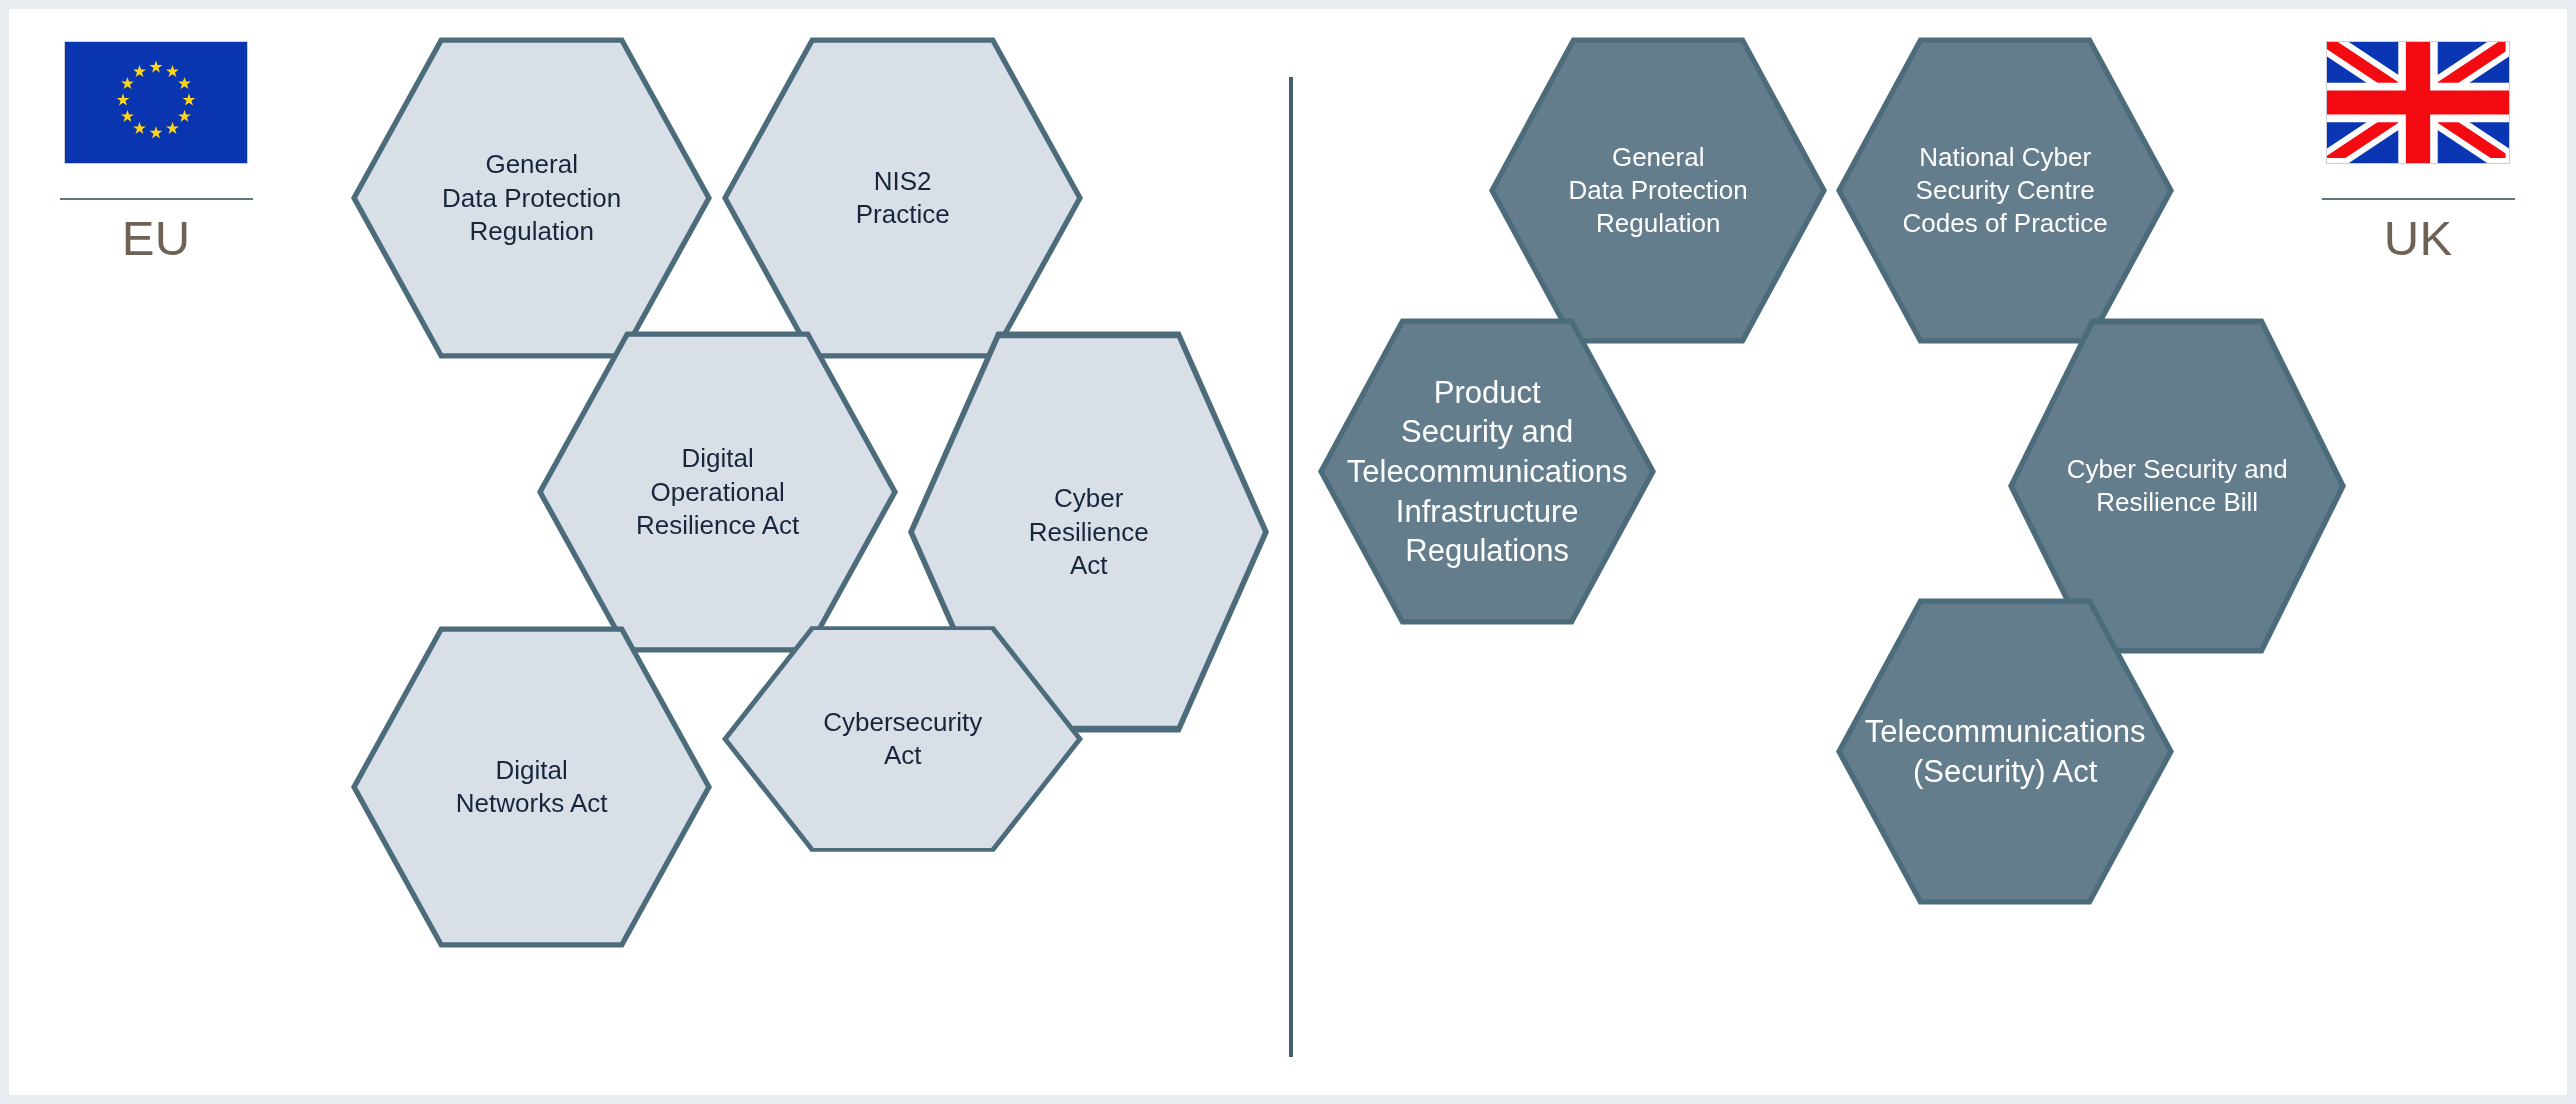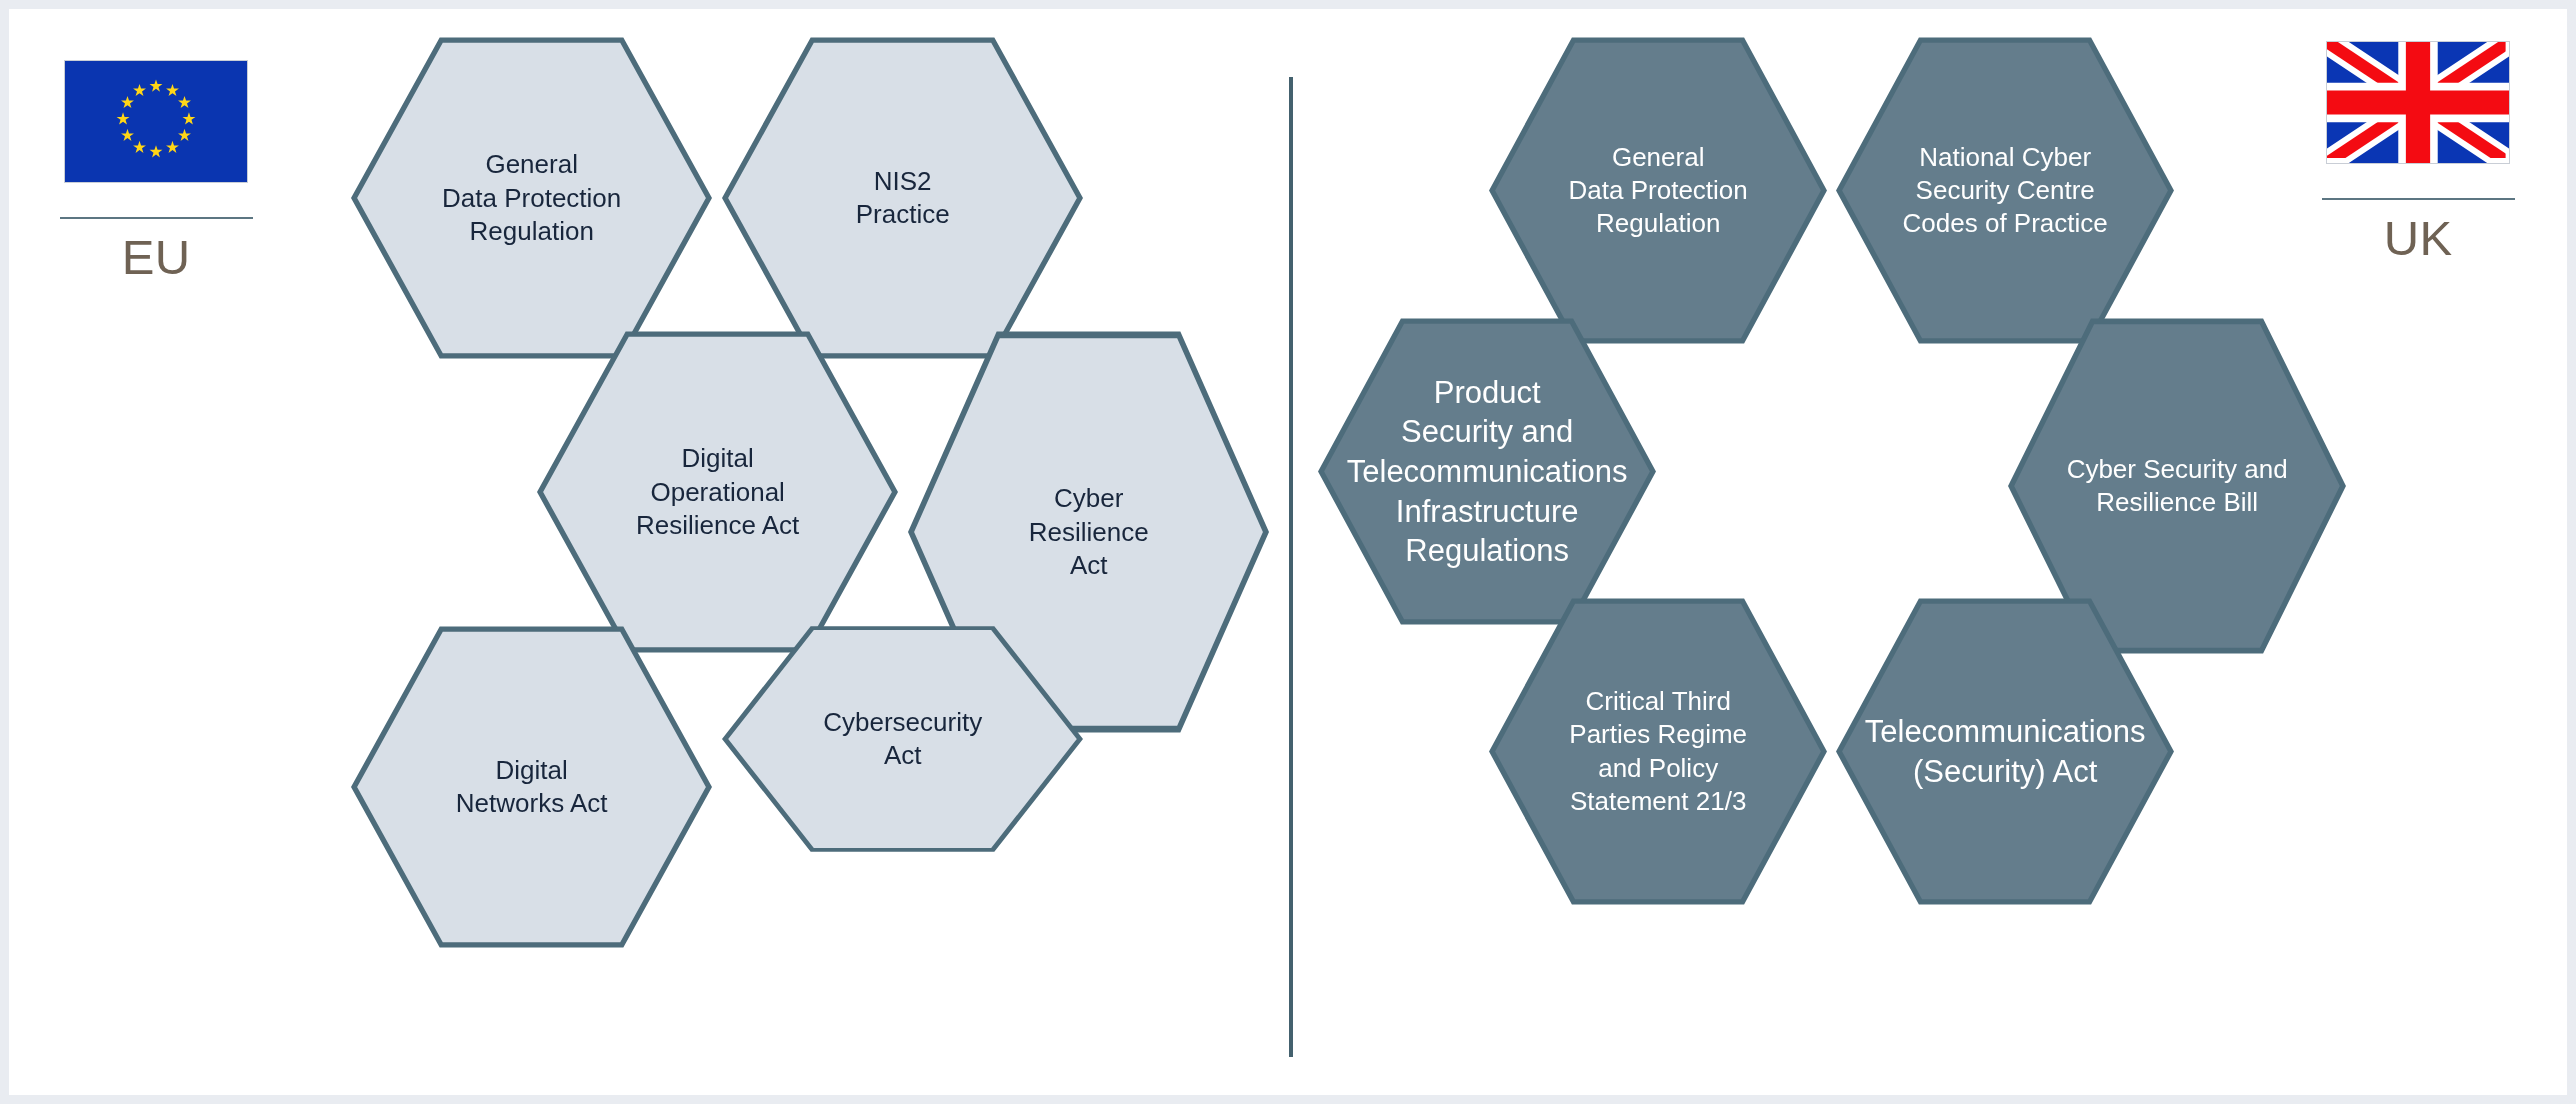--- a/index.html
+++ b/index.html
@@ -13,21 +13,21 @@
   }
   #stage {
     position: absolute;
     left: 9.2px; top: 9.2px;
     width: 2558px; height: 1086px;
     background: #FFFFFF;
   }
 
   
   .flag-block { position: absolute; width: 230px; text-align: center; }
-  .flag-block.eu { left: 32px;  top: 32px; margin-top: 19px; }
+  .flag-block.eu { left: 32px;  top: 32px; }
   .flag-block.uk { left: 2294px; top: 32px; }
 
   .flag {
     width: 184px; height: 123px;
     margin: 0 auto;
     position: relative;
     overflow: hidden;
     border: 0.8px solid #C9CED6;
     box-sizing: border-box;
   }
@@ -240,29 +240,20 @@
     </div>
 
     <div class="hex uk" style="left:649px; top:295px; width:338px; height:336px;">
       <svg viewBox="0 0 440 400" preserveAspectRatio="none">
           <polygon points="110,4 330,4 436,200 330,396 110,396 4,200" fill="#647D8C" stroke="#4D6C7B" stroke-width="7"></polygon>
         </svg>
       <div class="hex-label">Cyber Security and
 Resilience Bill</div>
     </div>
 
-    <div class="hex uk" style="left:130px; top:575px; width:338px; height:307px;">
-      <svg viewBox="0 0 440 400" preserveAspectRatio="none">
-          <polygon points="110,4 330,4 436,200 330,396 110,396 4,200" fill="#647D8C" stroke="#4D6C7B" stroke-width="7"></polygon>
-        </svg>
-      <div class="hex-label">Critical Third
-Parties Regime
-and Policy
-Statement 21/3</div>
-    </div>
 
     <div class="hex uk small-text" style="left:477px; top:575px; width:338px; height:307px;">
       <svg viewBox="0 0 440 400" preserveAspectRatio="none">
           <polygon points="110,4 330,4 436,200 330,396 110,396 4,200" fill="#647D8C" stroke="#4D6C7B" stroke-width="7"></polygon>
         </svg>
       <div class="hex-label">Telecommunications
 (Security) Act</div>
     </div>
   </div>
 

